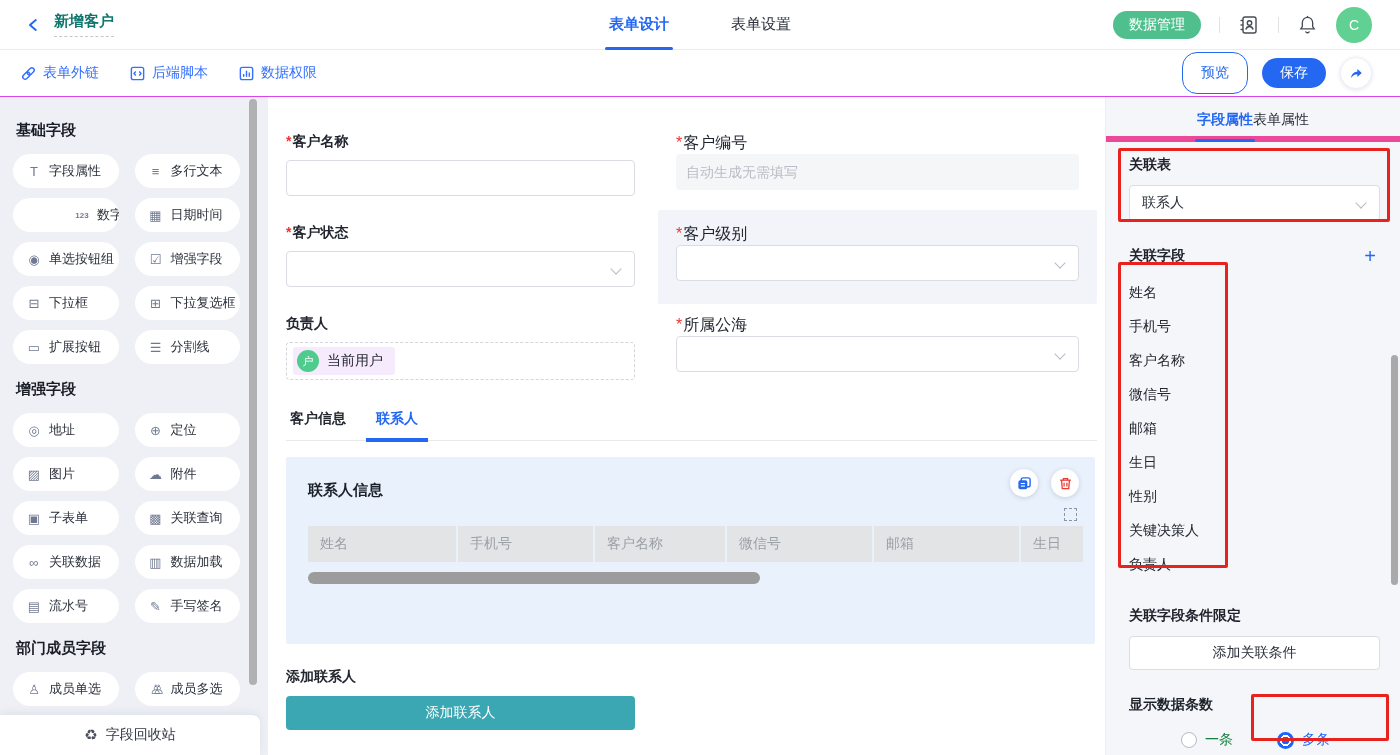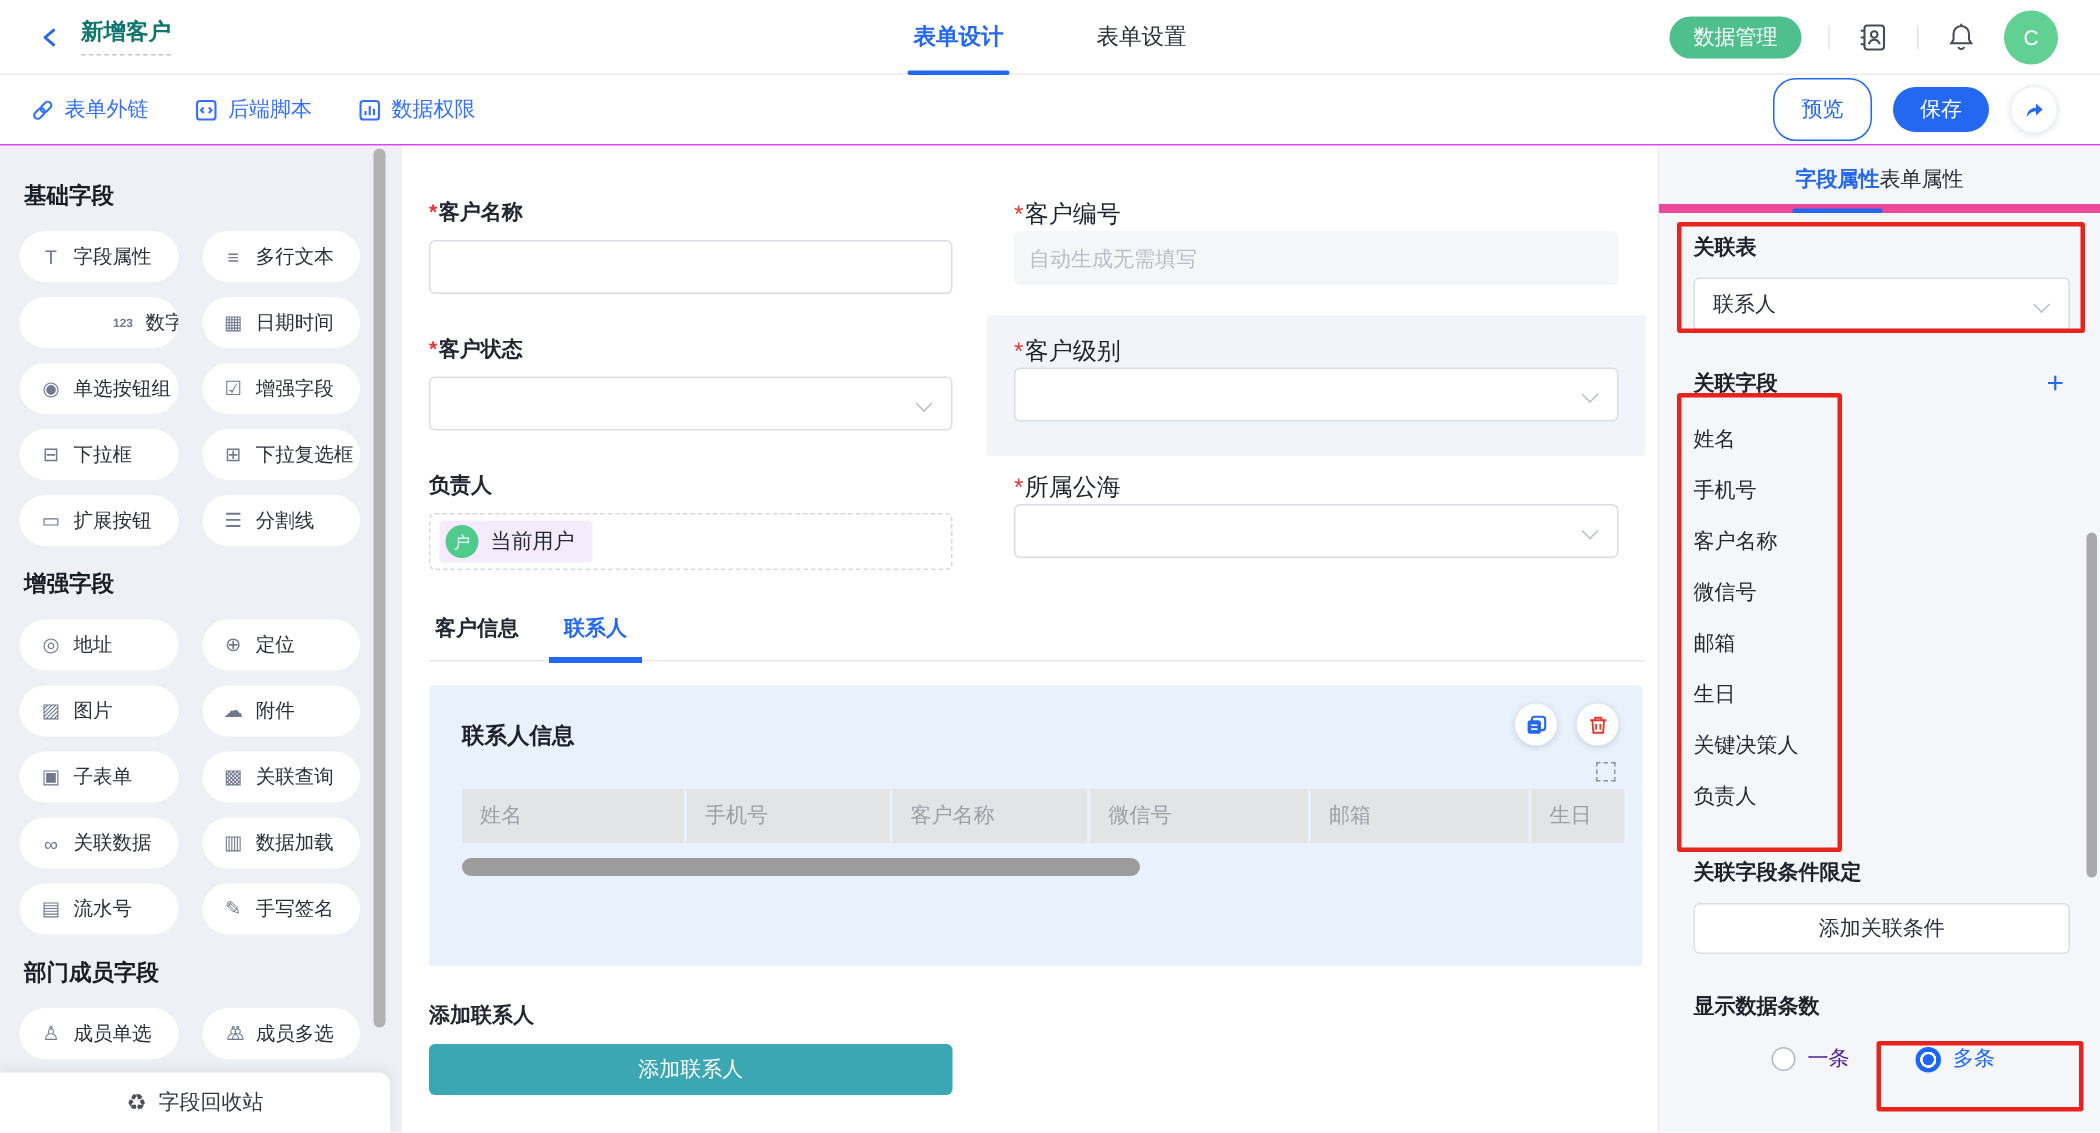--- a/index.html
+++ b/index.html
@@ -90,21 +90,21 @@
   .rlabel { font-size:14px; font-weight:700; color:#1d222b; }
   .rselect { margin-top:11px; height:36px; background:#fff; border:1px solid #d9dde4; border-radius:4px; position:relative; display:flex; align-items:center; padding-left:12px; font-size:14px; color:#2a2f39; cursor:pointer; }
   .rfhead { margin-top:25px; display:flex; align-items:center; justify-content:space-between; padding-right:4px; }
   .plus { color:#2468f2; font-size:20px; font-weight:400; line-height:1; cursor:pointer; }
   .rlist { margin-top:9px; }
   .rlist .ritem { font-size:14px; color:#23272f; line-height:34px; cursor:pointer; }
   .condsec { margin-top:26px; }
   .btn-cond { margin-top:11px; width:100%; height:34px; background:#fff; border:1px solid #d9dde4; border-radius:4px; font-size:14px; color:#2a2f39; cursor:pointer; }
   .cntsec { margin-top:26px; }
   .radios { display:flex; justify-content:flex-end; gap:44px; margin-top:17px; padding-right:50px; }
-  .radio { display:flex; align-items:center; gap:8px; font-size:14px; color:#4c1d95; cursor:pointer; }
+  .radio { display:flex; align-items:center; gap:8px; font-size:14px; color:#15803d; cursor:pointer; }
   .rdot { width:16px; height:16px; border-radius:50%; border:1.5px solid #b4bac4; background:#fff; }
   .radio.sel { color:#1a66ff; }
   .radio.sel .rdot { border:none; width:17px; height:17px; background:radial-gradient(circle,#1a66ff 0 3.6px,#fff 3.7px 5.4px,#1a66ff 5.5px); }
 
   
   .annot { position:absolute; border:3px solid #e8231e; border-radius:2px; z-index:50; pointer-events:none; }
   .win-scroll { position:absolute; left:1391px; top:355px; width:7px; height:230px; background:#a9a9ab; border-radius:4px; z-index:40; }
 
   svg { display:block; }
 </style>
@@ -417,20 +417,21 @@
           <span class="rlabel">关联字段</span>
           <span class="plus">+</span>
         </div>
         <div class="rlist">
           <div class="ritem">姓名</div>
           <div class="ritem">手机号</div>
           <div class="ritem">客户名称</div>
           <div class="ritem">微信号</div>
           <div class="ritem">邮箱</div>
           <div class="ritem">生日</div>
+          <div class="ritem">性别</div>
           <div class="ritem">关键决策人</div>
           <div class="ritem">负责人</div>
         </div>
 
         <div class="condsec">
           <div class="rlabel">关联字段条件限定</div>
           <button class="btn-cond">添加关联条件</button>
         </div>
 
         <div class="cntsec">

